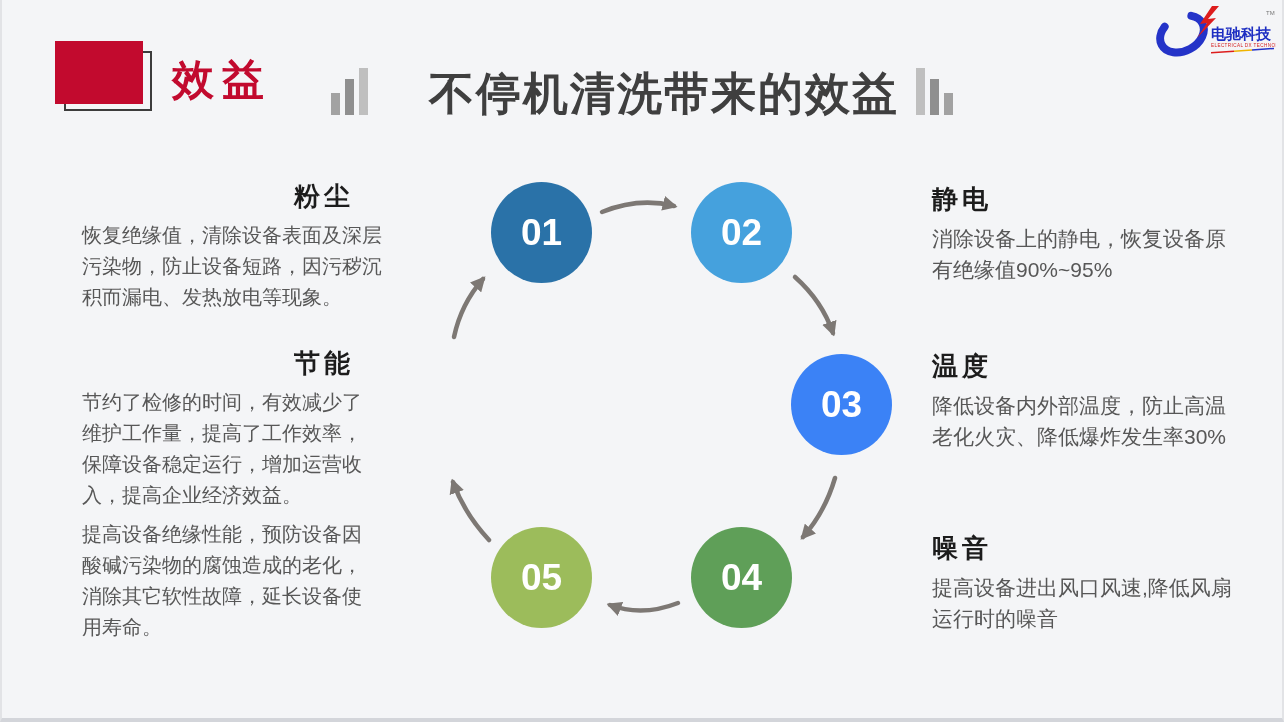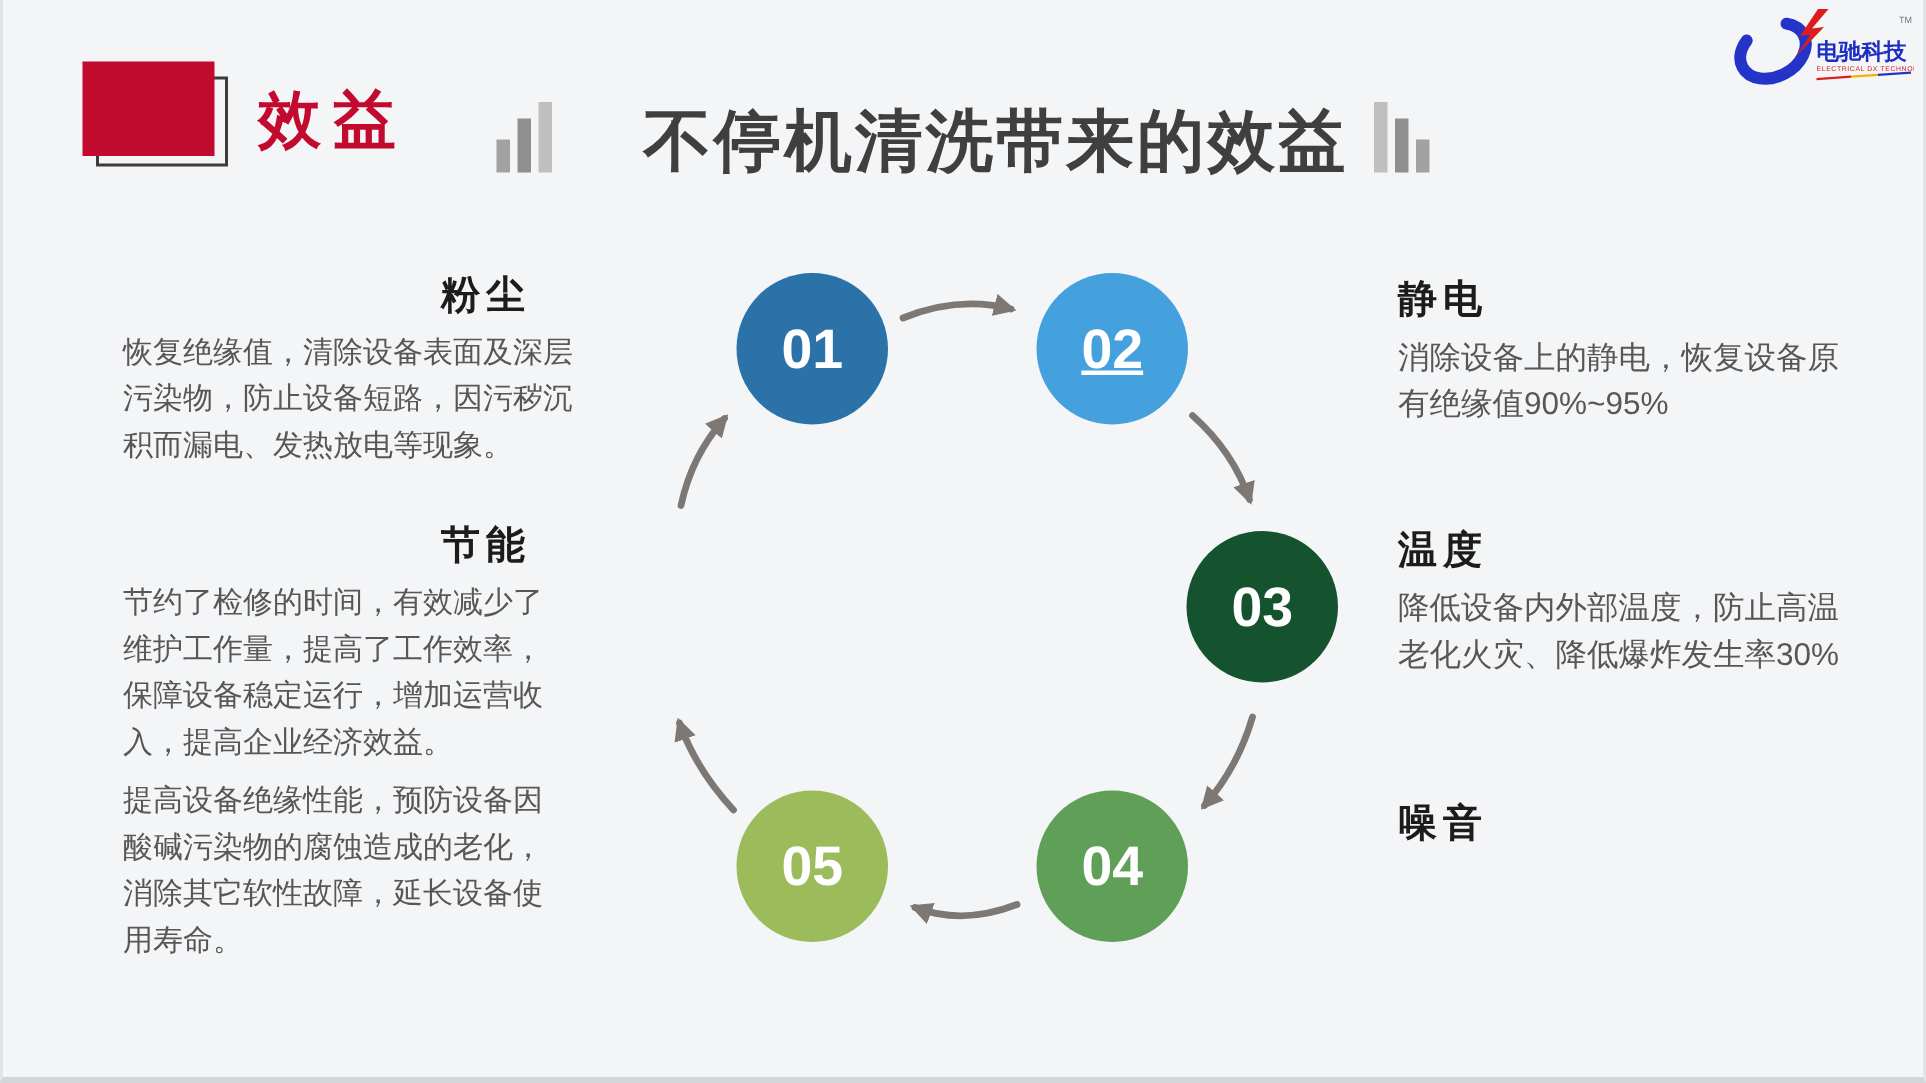--- a/index.html
+++ b/index.html
@@ -26,21 +26,21 @@
   .bars .b2 { height:36px; background:#8f8f8f; }
   .bars .b3 { height:47px; background:#bfbfbf; }
   .bars.mirror { transform:scaleX(-1); }
   
   .logo { position:absolute; right:6px; top:4px; }
   
   .circle { position:absolute; width:101px; height:101px; border-radius:50%;
     display:flex; align-items:center; justify-content:center;
     color:#fff; font-size:37px; font-weight:bold; }
   .c01 { left:489px; top:182px; }
-  .c02 { left:689px; top:182px;text-decoration:underline; }
+  .c02 { left:689px; top:182px; }
   .c03 { left:789px; top:354px; }
   .c04 { left:689px; top:527px; }
   .c05 { left:489px; top:527px; }
   .c06 { left:388px; top:354px; }
   .cycle-arrows { position:absolute; left:0; top:0; pointer-events:none; }
   .cycle-arrows path { stroke:var(--arrow,#7d7874); stroke-width:4.5; fill:none; stroke-linecap:round; }
   .cycle-arrows .ah { fill:var(--arrow,#7d7874); stroke:none; }
   
   .panel { position:absolute; }
   .panel-title { font-size:26px; font-weight:bold; letter-spacing:4px; color:#1c1c1c; line-height:1.25; }
@@ -100,21 +100,21 @@
     <path d="M600 212 Q637 197 672 206" marker-end="url(#ah)"></path>
     <path d="M793 277 Q820 301 831 333" marker-end="url(#ah)"></path>
     <path d="M833 478 Q823 512 801 537" marker-end="url(#ah)"></path>
     <path d="M676 603 Q640 617 608 605" marker-end="url(#ah)"></path>
     <path d="M487 540 Q462 513 451 482" marker-end="url(#ah)"></path>
     <path d="M452 337 Q459 304 481 279" marker-end="url(#ah)"></path>
   </svg>
 
   <div class="circle c01" style="background: rgb(42, 114, 168);">01</div>
   <div class="circle c02" style="background: rgb(69, 161, 221);">02</div>
-  <div class="circle c03" style="background: #14532d;">03</div>
+  <div class="circle c03" style="background: #3b82f6;">03</div>
   <div class="circle c04" style="background: rgb(95, 159, 88);">04</div>
   <div class="circle c05" style="background: rgb(156, 188, 91);">05</div>
 
   <div class="panel panel-left p-dust">
     <div class="panel-title">粉尘</div>
     <div class="panel-desc">恢复绝缘值，清除设备表面及深层
 污染物，防止设备短路，因污秽沉
 积而漏电、发热放电等现象。</div>
   </div>
   <div class="panel panel-left p-energy">
@@ -136,15 +136,17 @@
     <div class="panel-desc">消除设备上的静电，恢复设备原
 有绝缘值90%~95%</div>
   </div>
   <div class="panel panel-right p-temperature">
     <div class="panel-title">温度</div>
     <div class="panel-desc">降低设备内外部温度，防止高温
 老化火灾、降低爆炸发生率30%</div>
   </div>
   <div class="panel panel-right p-noise">
     <div class="panel-title">噪音</div>
+    <div class="panel-desc">提高设备进出风口风速,降低风扇
+运行时的噪音</div>
   </div>
 
 </div>
 
 </body></html>

